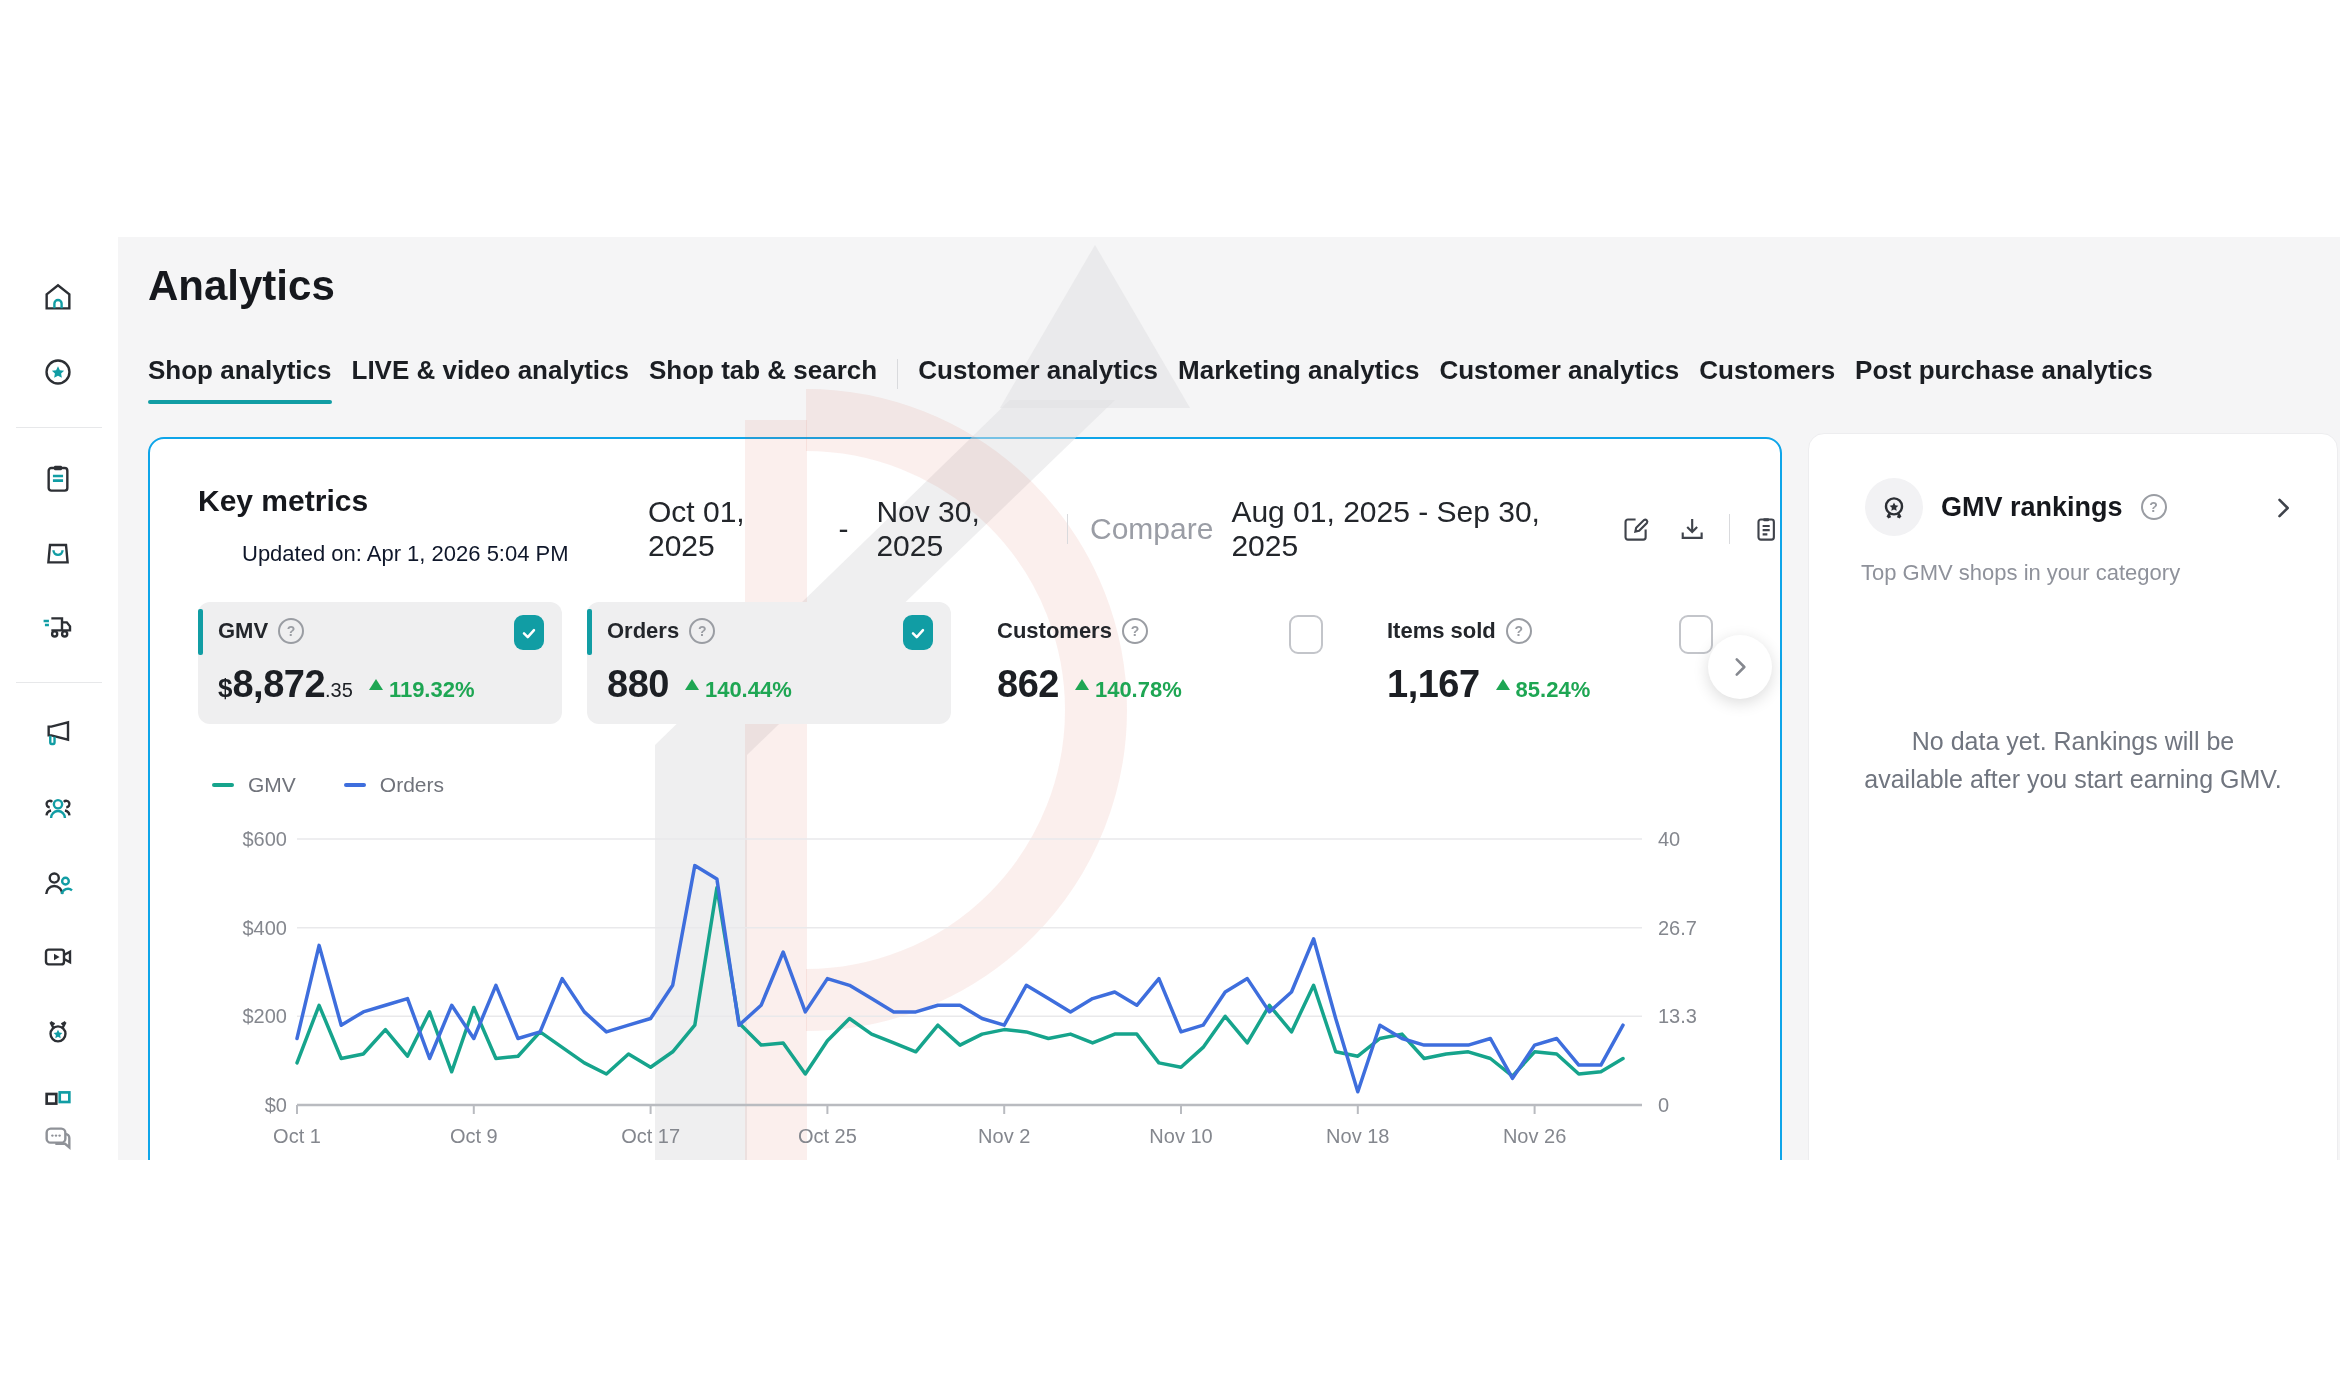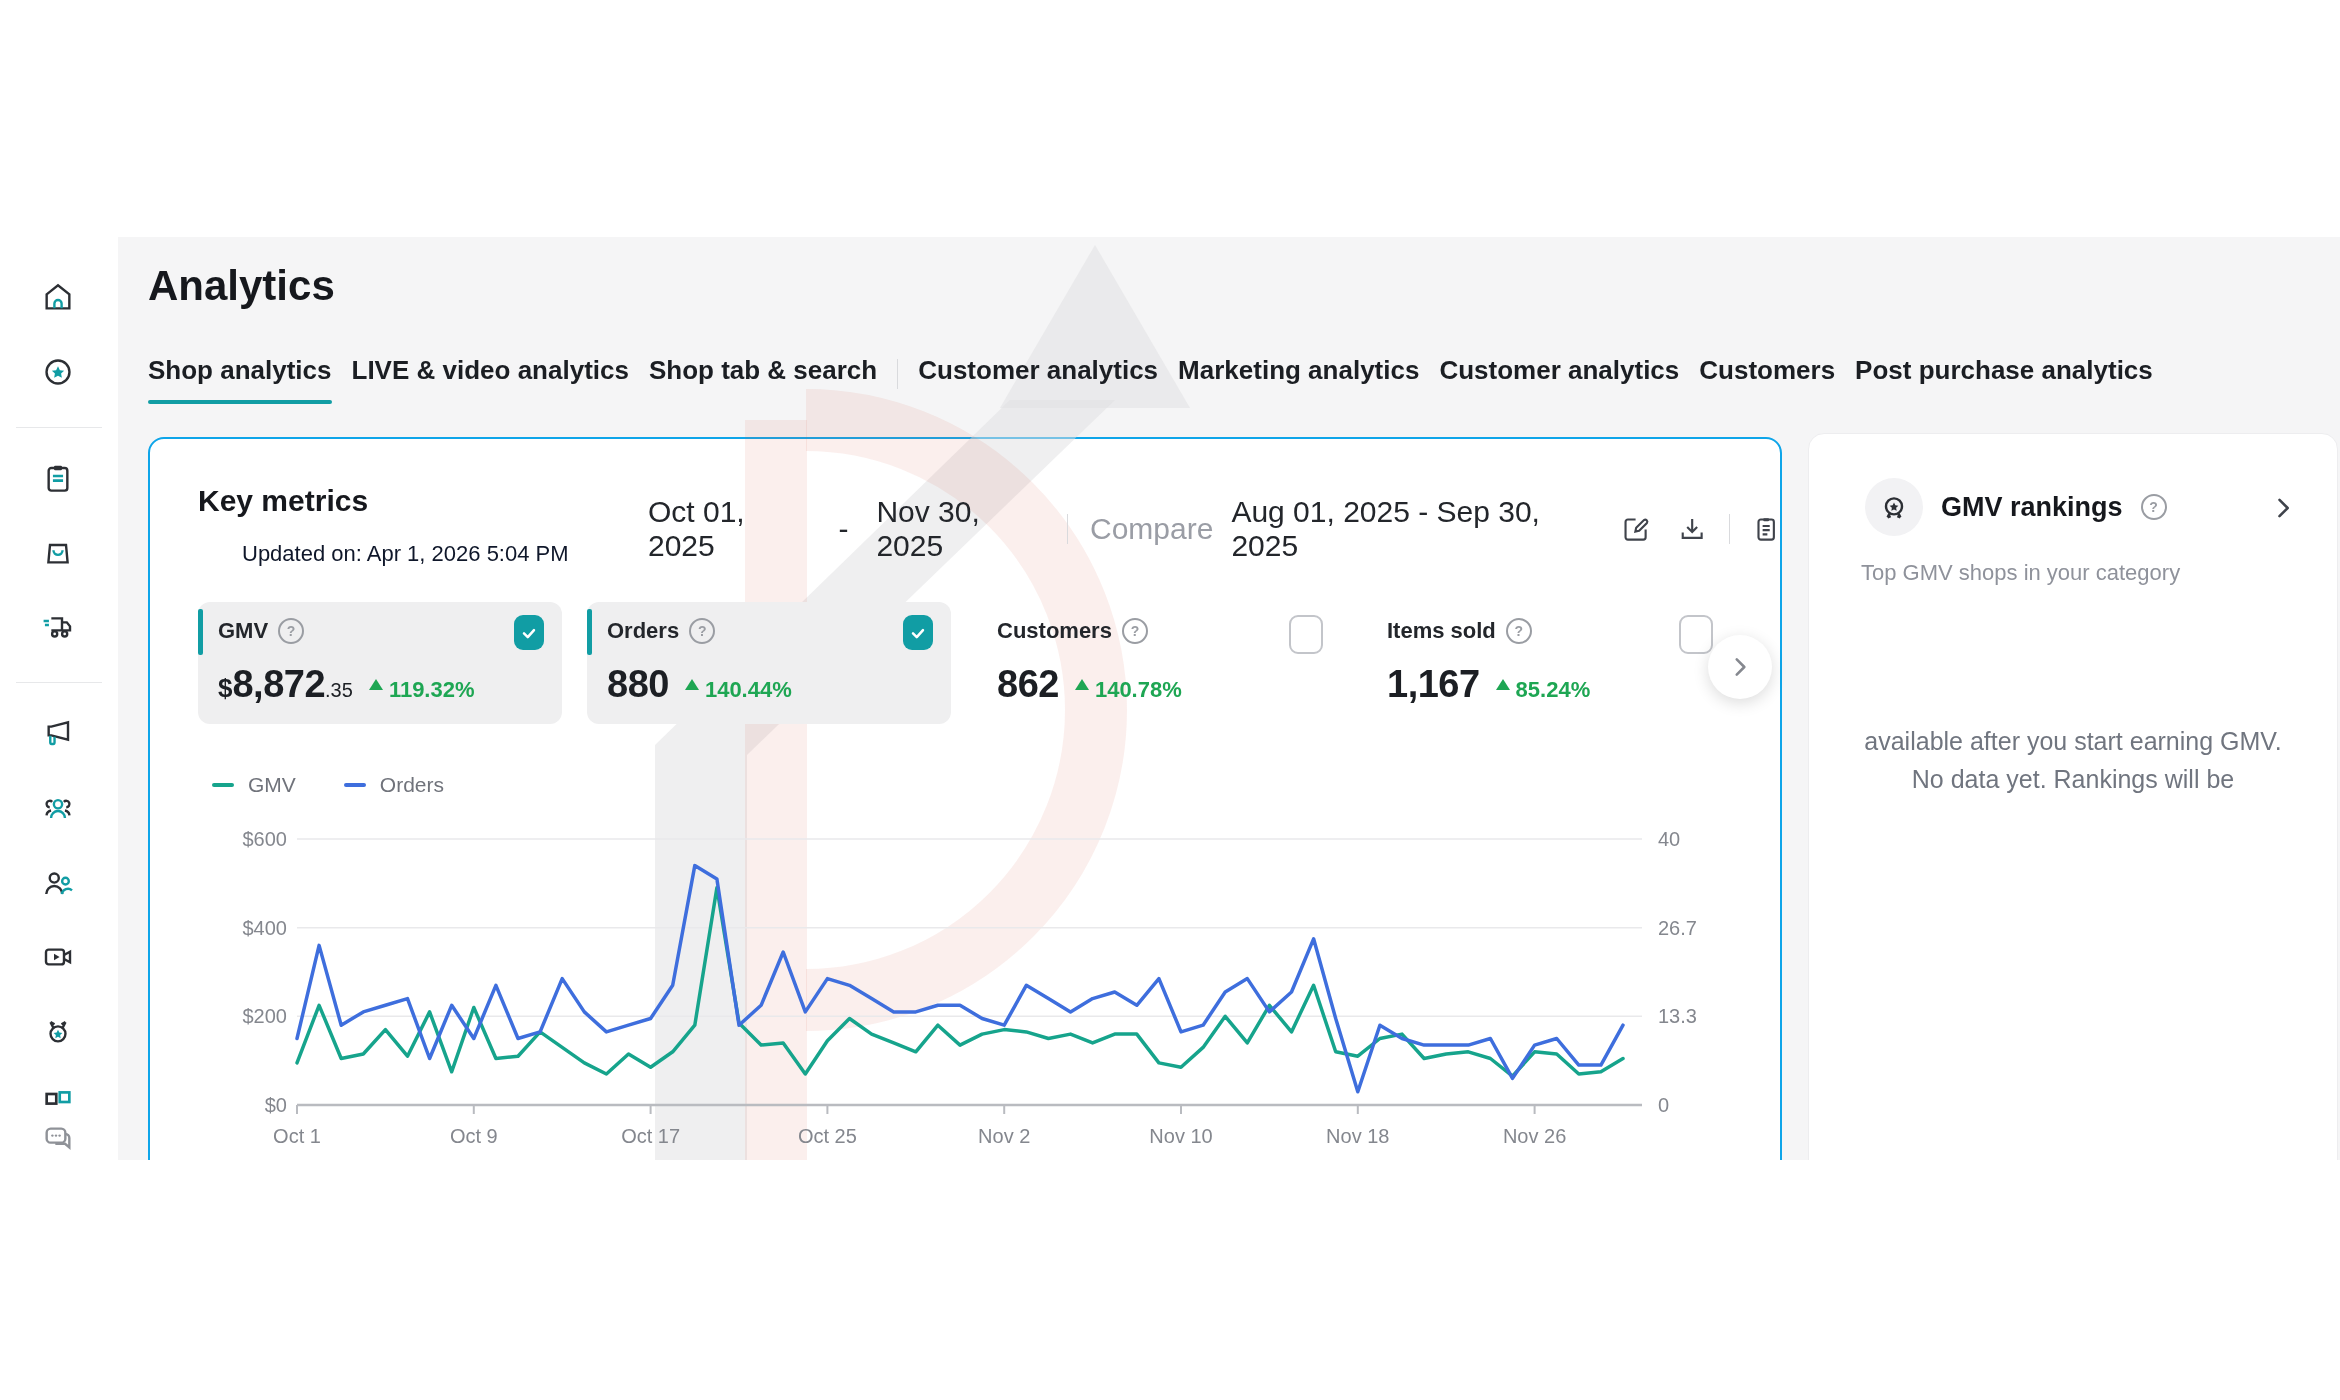--- a/index.html
+++ b/index.html
@@ -301,22 +301,22 @@
             </svg>
         </div>
         <span class="rank-title">GMV rankings</span>
         <span class="help">?</span>
       </div>
       <svg class="rank-chevron" viewBox="0 0 24 24" fill="none" stroke="#3f434b" stroke-width="2.2" stroke-linecap="round" stroke-linejoin="round">
           <polyline points="9,5 16,12 9,19"></polyline>
         </svg>
       <div class="rank-sub">Top GMV shops in your category</div>
       <div class="rank-empty">
+        <div>No data yet. Rankings will be</div>
         <div>available after you start earning GMV.</div>
-        <div>No data yet. Rankings will be</div>
       </div>
     </div>
   </div>
 
   <svg class="wm" viewBox="0 0 2340 1400">
     <polygon points="1095,245 1190,408 1000,408" fill="#dfdfe2" opacity="0.5"></polygon>
     <polygon points="1010,400 1115,400 747,755 747,1160 655,1160 655,745" fill="#dfdfe2" opacity="0.5"></polygon>
     <rect x="745" y="420" width="62" height="740" fill="#d9604a" opacity="0.10"></rect>
     <path d="M806 420 A290 290 0 0 1 806 1000" fill="none" stroke="#d9604a" stroke-width="62" opacity="0.10"></path>
   </svg>

